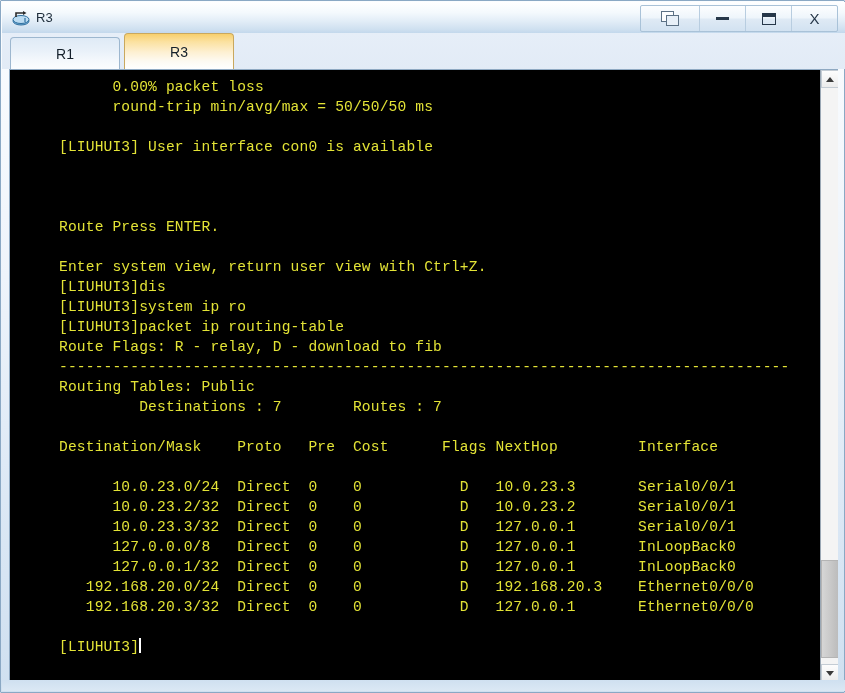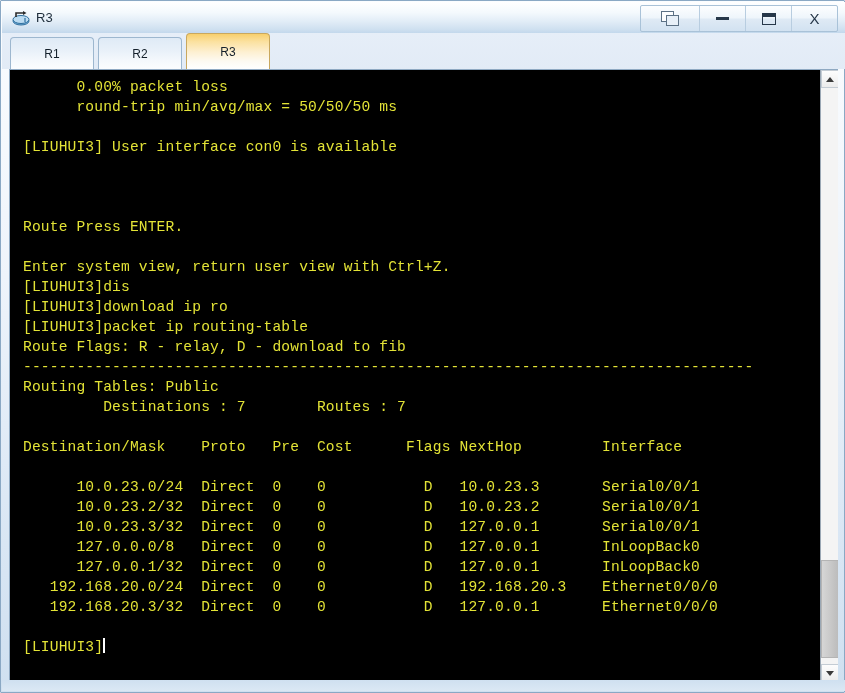--- a/index.html
+++ b/index.html
@@ -133,32 +133,32 @@
     box-sizing: border-box;
   }
   .tabs {
     position: absolute;
     left: 8px;
     bottom: 0;
     display: flex;
     align-items: flex-end;
   }
   .tab {
-    width: 84px;
+    width: 110px;
     height: 32px;
     box-sizing: border-box;
     border: 1px solid #9db7cf;
     border-bottom: none;
     border-top-left-radius: 4px;
     border-top-right-radius: 4px;
     margin-right: 4px;
     display: flex;
     align-items: center;
     justify-content: center;
-    font-size: 12px;
+    font-size: 14px;
     color: #14202b;
     background: linear-gradient(180deg, #dfeaf6 0%, #e9f1f9 42%, #f4f8fc 72%, #fbfdfe 100%);
     margin-top: 8px;
   }
   .tab.active {
     background: linear-gradient(180deg, #f7cf6c 0%, #fbe1a0 22%, #fdf0d2 52%, #fdfaf2 78%, #ffffff 100%);
     border-color: #c9a85e;
     height: 36px;
     margin-right: 0;
     position: relative;
@@ -185,20 +185,21 @@
     height: 612px;
     display: flex;
   }
   .terminal {
     flex: 1 1 auto;
     background: #000000;
     position: relative;
     overflow: hidden;
     padding: 7px 0 0 13px;
     box-sizing: border-box;
+    margin-left: 36px;
   }
   .term-line {
     font-family: "Liberation Mono", "DejaVu Sans Mono", monospace;
     font-size: 14.6px;
     line-height: 20px;
     color: #e3e336;
     white-space: pre;
     letter-spacing: 0.15px;
     height: 20px;
   }
@@ -299,23 +300,20 @@
         <span class="glyph">X</span>
       </div>
     </div>
   </div>
 
   <div class="tabstrip">
     <div class="tabs">
       <div class="tab">
         <span>R1</span>
       </div>
-      <div class="tab">
-        <span>R2</span>
-      </div>
       <div class="tab active">
         <span>R3</span>
       </div>
     </div>
   </div>
 
   <div class="terminal-frame">
     <div class="terminal-outer">
 
       <div class="terminal" id="terminal">
@@ -323,21 +321,21 @@
           <div class="term-line">      round-trip min/avg/max = 50/50/50 ms</div>
           <div class="term-line blank">&nbsp;</div>
           <div class="term-line">[LIUHUI3] User interface con0 is available</div>
           <div class="term-line blank">&nbsp;</div>
           <div class="term-line blank">&nbsp;</div>
           <div class="term-line blank">&nbsp;</div>
           <div class="term-line">Route Press ENTER.</div>
           <div class="term-line blank">&nbsp;</div>
           <div class="term-line">Enter system view, return user view with Ctrl+Z.</div>
           <div class="term-line">[LIUHUI3]dis</div>
-          <div class="term-line">[LIUHUI3]download ip ro</div>
+          <div class="term-line">[LIUHUI3]system ip ro</div>
           <div class="term-line">[LIUHUI3]packet ip routing-table</div>
           <div class="term-line">Route Flags: R - relay, D - download to fib</div>
           <div class="term-line">----------------------------------------------------------------------------------</div>
           <div class="term-line">Routing Tables: Public</div>
           <div class="term-line">         Destinations : 7        Routes : 7</div>
           <div class="term-line blank">&nbsp;</div>
           <div class="term-line">Destination/Mask    Proto   Pre  Cost      Flags NextHop         Interface</div>
           <div class="term-line blank">&nbsp;</div>
           <div class="term-line">      10.0.23.0/24  Direct  0    0           D   10.0.23.3       Serial0/0/1</div>
           <div class="term-line">      10.0.23.2/32  Direct  0    0           D   10.0.23.2       Serial0/0/1</div>

